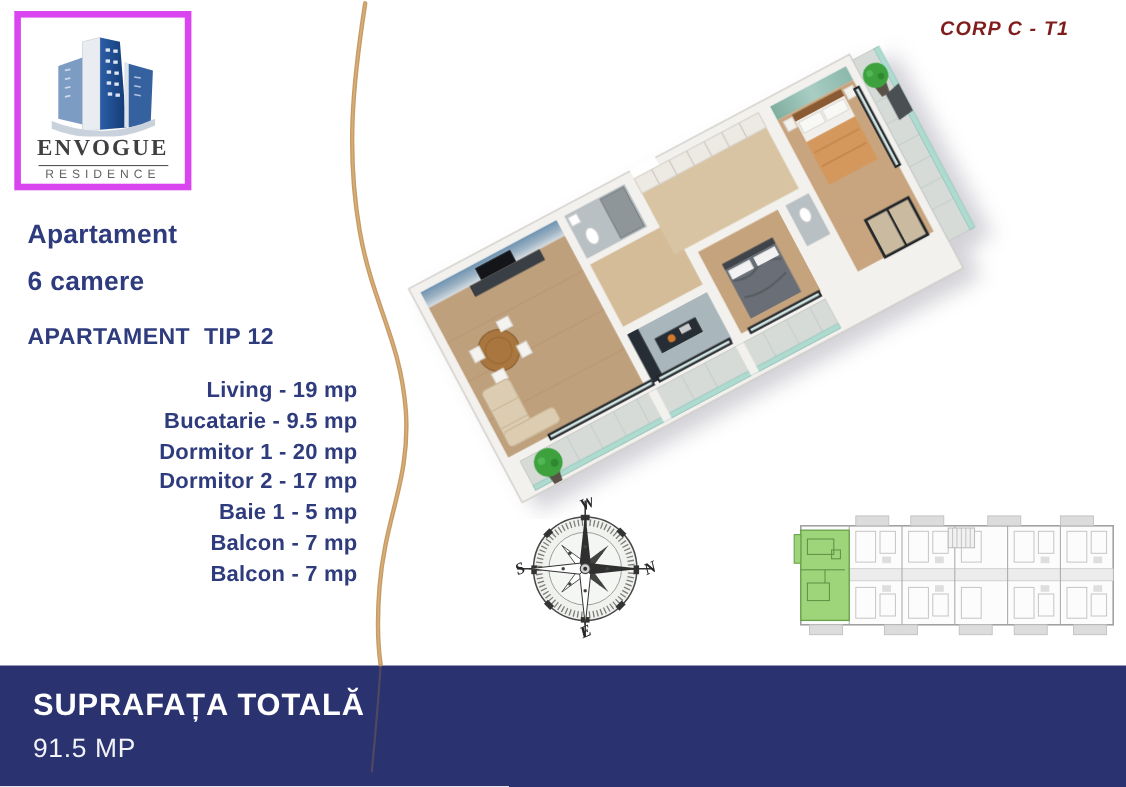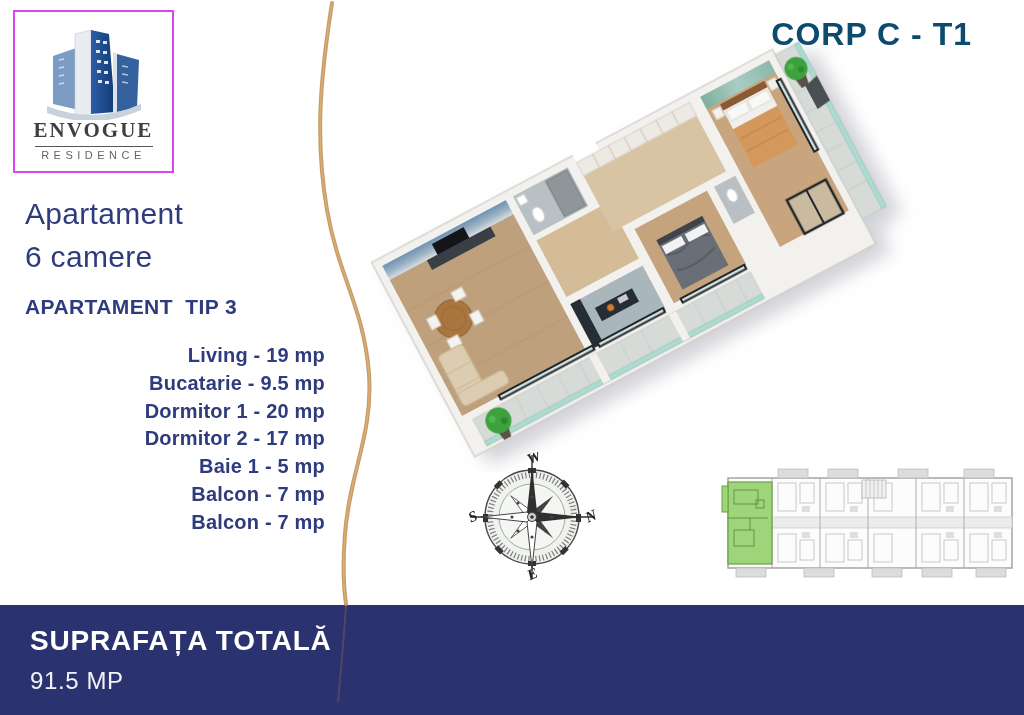--- a/index.html
+++ b/index.html
@@ -2,38 +2,38 @@
 <html><head>
 <meta charset="utf-8">
 <style>
   * { margin:0; padding:0; box-sizing:border-box; }
   html,body { width:1024px; height:715px; }
   body { font-family:"Liberation Sans", sans-serif; background:#ffffff; overflow:hidden; }
   .page { position:relative; width:1024px; height:715px; background:#ffffff; overflow:hidden; }
 
   
   .logo-card { position:absolute; left:13px; top:10px; width:161px; height:163px;
-    border:2px solid #d946ef; background:#ffffff; text-align:center; }
+    border:6px solid #d946ef; background:#ffffff; text-align:center; }
   .logo-building { display:block; margin:8px auto 0; }
   .logo-brand { font-family:"Liberation Serif", serif; font-size:21px; letter-spacing:2px;
     color:#3f3f41; font-weight:600; margin-top:-2px; }
   .logo-rule { width:118px; height:1px; background:#55555a; margin:3px auto 2px; }
   .logo-sub { font-family:"Liberation Sans", sans-serif; font-size:11px; letter-spacing:4.5px;
     color:#636366; font-weight:500; }
 
   
   .info { position:absolute; left:25px; top:192px; width:300px; color:#2e3b7d; }
-  .title { font-size:30px; line-height:43px; font-weight:400; letter-spacing:.3px; }
+  .title { font-size:24px; line-height:43px; font-weight:700; letter-spacing:.3px; }
   .type-label { margin-top:17px; font-size:21px; font-weight:800; letter-spacing:.4px; white-space:pre-wrap; }
   .room-list { list-style:none; margin-top:23px; }
   .room-list li { font-size:20px; font-weight:800; line-height:27.8px; letter-spacing:.2px;text-align:right; }
 
   
-  .corp { position:absolute; right:52px; top:16px; font-size:32px; font-weight:800;
-    color:#0c4a6e; letter-spacing:1px; }
+  .corp { position:absolute; right:52px; top:16px; font-size:18px; font-weight:800;
+    font-style:italic; color:#7f1d1d; letter-spacing:1px; }
 
   
   .footer { position:absolute; left:0; bottom:0; width:1024px; height:110px; background:#2a326f; z-index:1;text-align:center; }
   .footer-label { position:absolute; left:30px; top:20px; color:#ffffff; font-size:28px;
     font-weight:800; letter-spacing:.8px; }
   .footer-value { position:absolute; left:30px; top:62px; color:#f2f3f8; font-size:24px;
     font-weight:400; letter-spacing:.6px; }
 
   
   .curve-svg { position:absolute; left:0; top:0; z-index:5; pointer-events:none; }
@@ -90,21 +90,21 @@
     <div class="logo-brand">ENVOGUE</div>
     <div class="logo-rule"></div>
     <div class="logo-sub">RESIDENCE</div>
   </div>
 
   <div class="info">
     <div class="title">
       <div>Apartament</div>
       <div>6 camere</div>
     </div>
-    <div class="type-label">APARTAMENT  TIP 3</div>
+    <div class="type-label">APARTAMENT  TIP 12</div>
     <ul class="room-list">
       <li>Living - 19 mp</li>
       <li>Bucatarie - 9.5 mp</li>
       <li>Dormitor 1 - 20 mp</li>
       <li>Dormitor 2 - 17 mp</li>
       <li>Baie 1 - 5 mp</li>
       <li>Balcon - 7 mp</li>
       <li>Balcon - 7 mp</li>
     </ul>
   </div>

